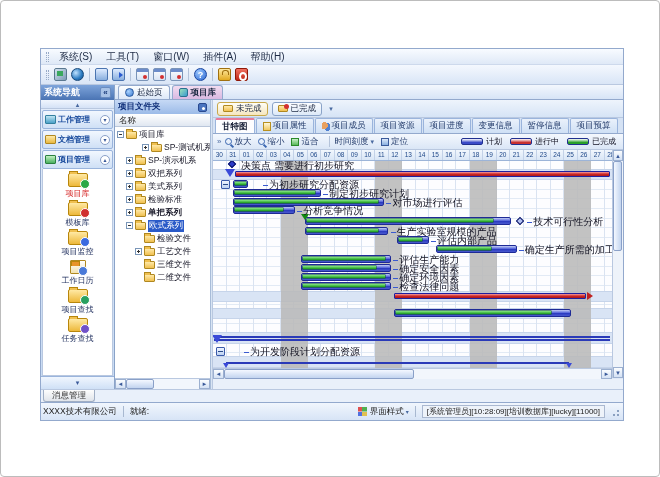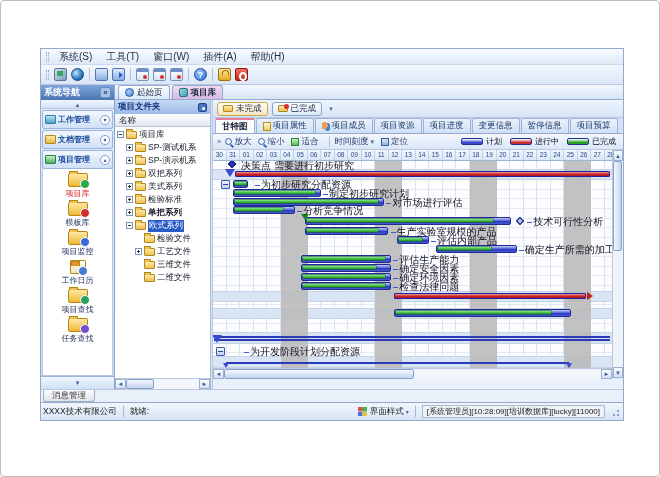--- a/index.html
+++ b/index.html
@@ -289,21 +289,21 @@
               <span>项目文件夹</span>
               <span class="pin-btn"></span>
             </div>
             <div class="tree-colhdr">名称</div>
             <div class="tree-list" id="tree-list">
                 <div class="tree-row" style="padding-left: 2px;">
                   <span class="tgl"></span>
                   <span class="fold"></span>
                   <span class="tree-label">项目库</span>
                 </div>
-                <div class="tree-row" style="padding-left: 11px;">
+                <div class="tree-row" style="padding-left: 27px;">
                   <span class="tgl plus"></span>
                   <span class="fold"></span>
                   <span class="tree-label">SP-测试机系</span>
                 </div>
                 <div class="tree-row" style="padding-left: 11px;">
                   <span class="tgl plus"></span>
                   <span class="fold"></span>
                   <span class="tree-label">SP-演示机系</span>
                 </div>
                 <div class="tree-row" style="padding-left: 11px;">
@@ -485,21 +485,21 @@
                 <div class="band" style="top: 195px; height: 12px;"></div>
                 <div class="dia" style="left: 15.9px; top: 0px;"></div>
                 <div class="task-label nolead" style="left: 27.9px; top: 0px;">决策点</div>
                 <div class="task-label nolead" style="left: 60.9px; top: 0px;">需要进行初步研究</div>
                 <div class="sum-bar" style="left: 21.6px; width: 375.3px; top: 10px;"></div>
                 <div class="tri" style="left: 11.6px; top: 8px;"></div>
                 <div class="task-bar" style="left: 20.25px; width: 14.85px; top: 19px;">
                   <span class="task-prog" style="width: calc(100% - 2px);"></span>
                 </div>
                 <div class="node-ico" style="left: 8.25px; top: 19px;"></div>
-                <div class="task-label" style="left: 42px; top: 19px;">为初步研究分配资源</div>
+                <div class="task-label" style="left: 50px; top: 19px;">为初步研究分配资源</div>
                 <div class="task-bar" style="left: 20.25px; width: 87.75px; top: 28px;">
                   <span class="task-prog" style="width: calc(95% - 2px);"></span>
                 </div>
                 <div class="task-label" style="left: 110px; top: 28px;">制定初步研究计划</div>
                 <div class="task-bar" style="left: 20.25px; width: 151.2px; top: 37px;">
                   <span class="task-prog" style="width: calc(97% - 2px);"></span>
                 </div>
                 <div class="task-label" style="left: 173.45px; top: 37px;">对市场进行评估</div>
                 <div class="task-bar" style="left: 20.25px; width: 62.1px; top: 45px;">
                   <span class="task-prog" style="width: calc(82% - 2px);"></span>

